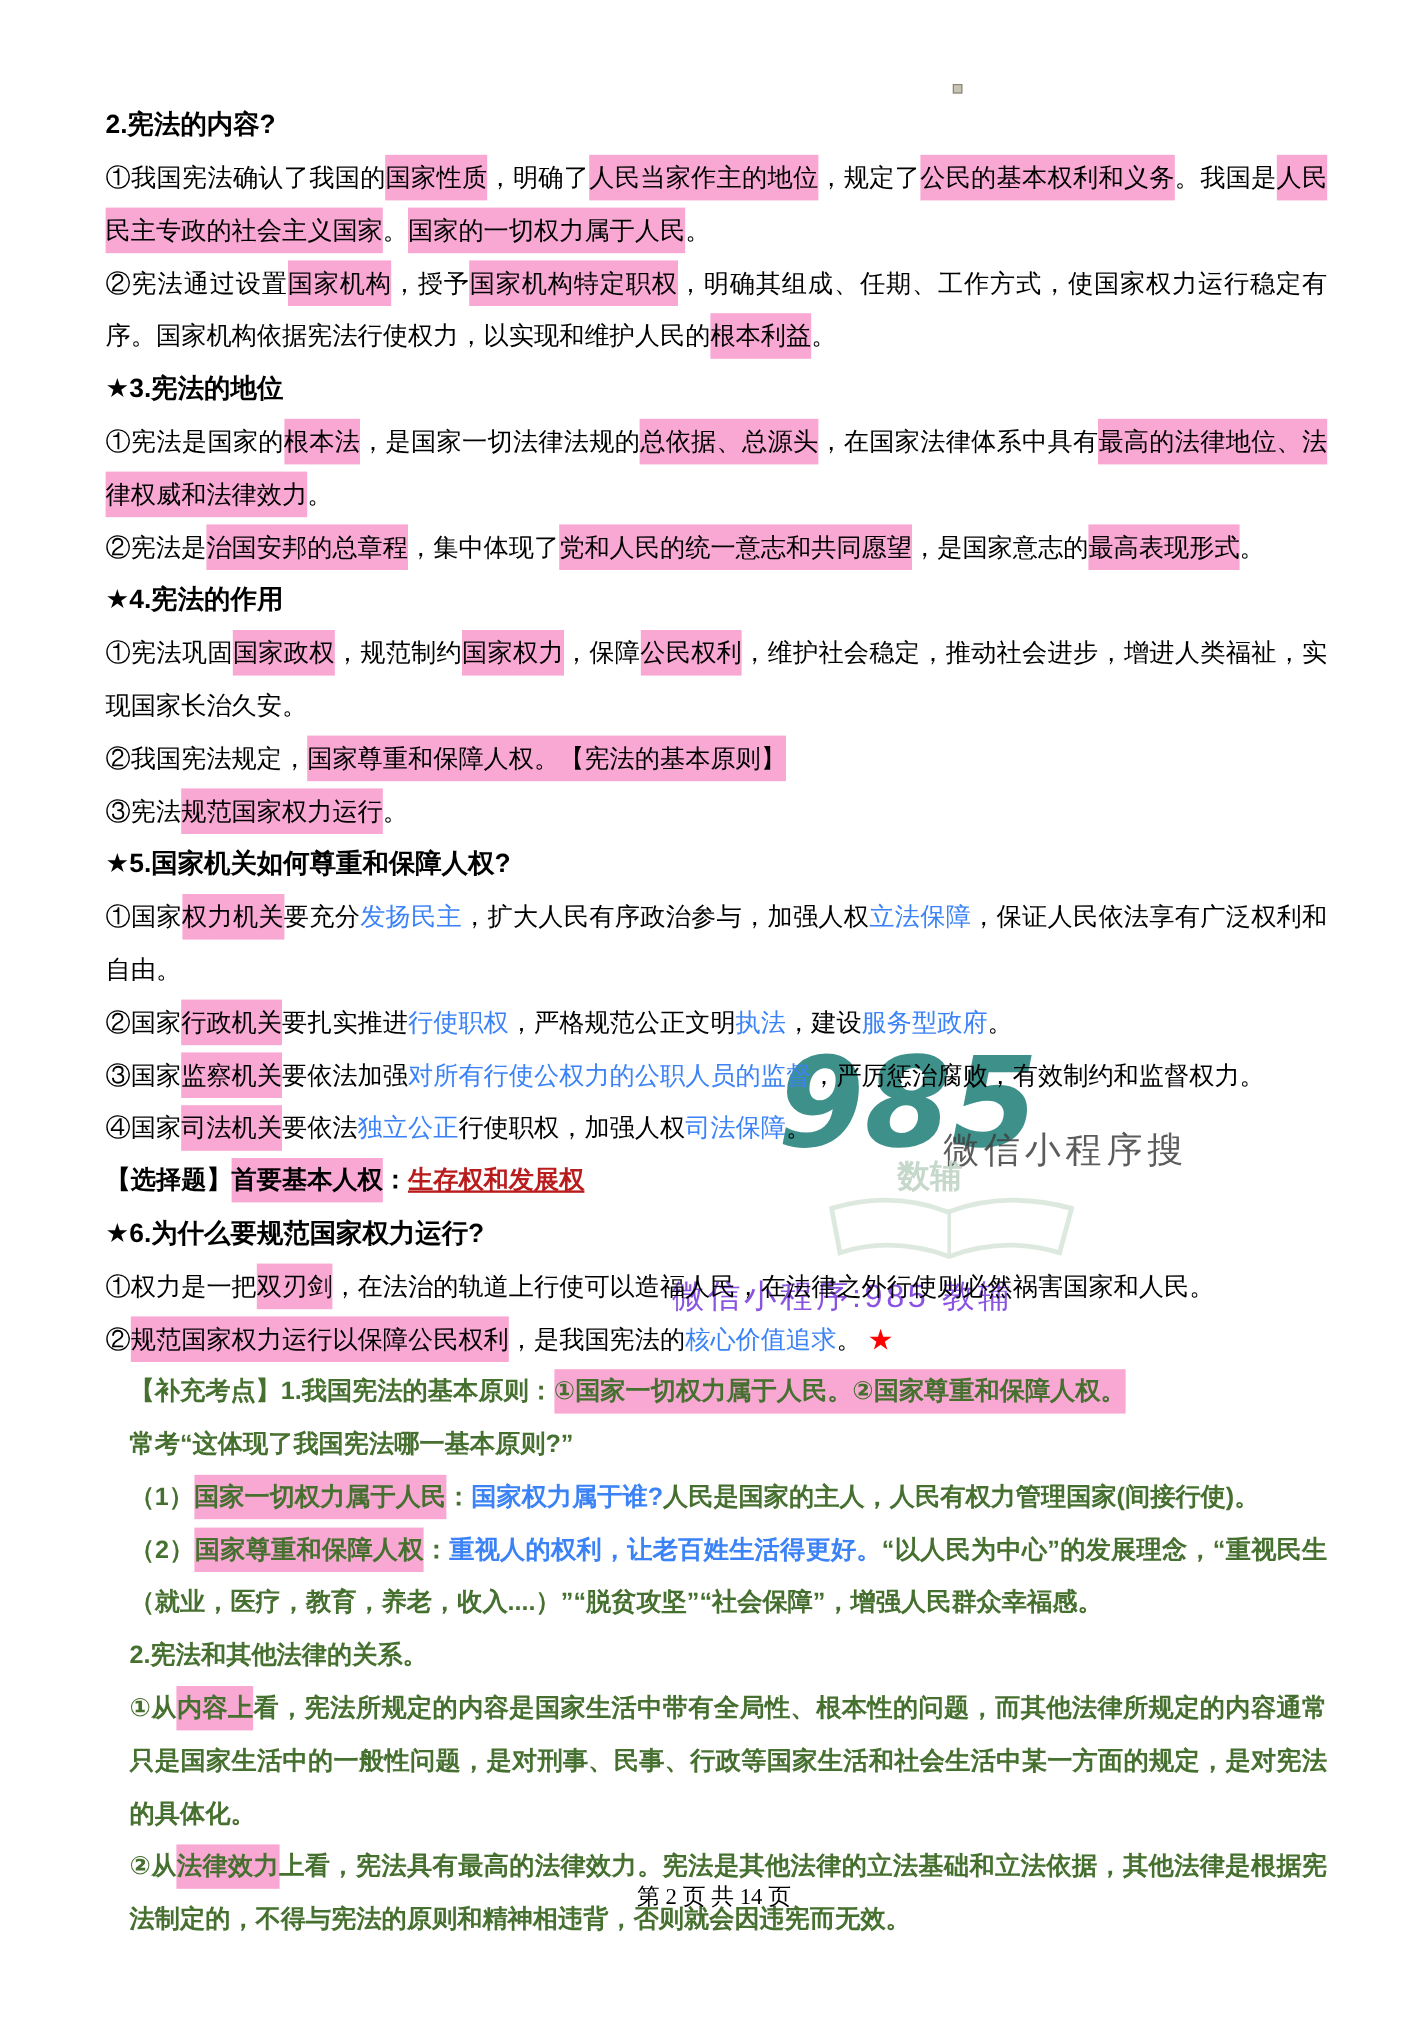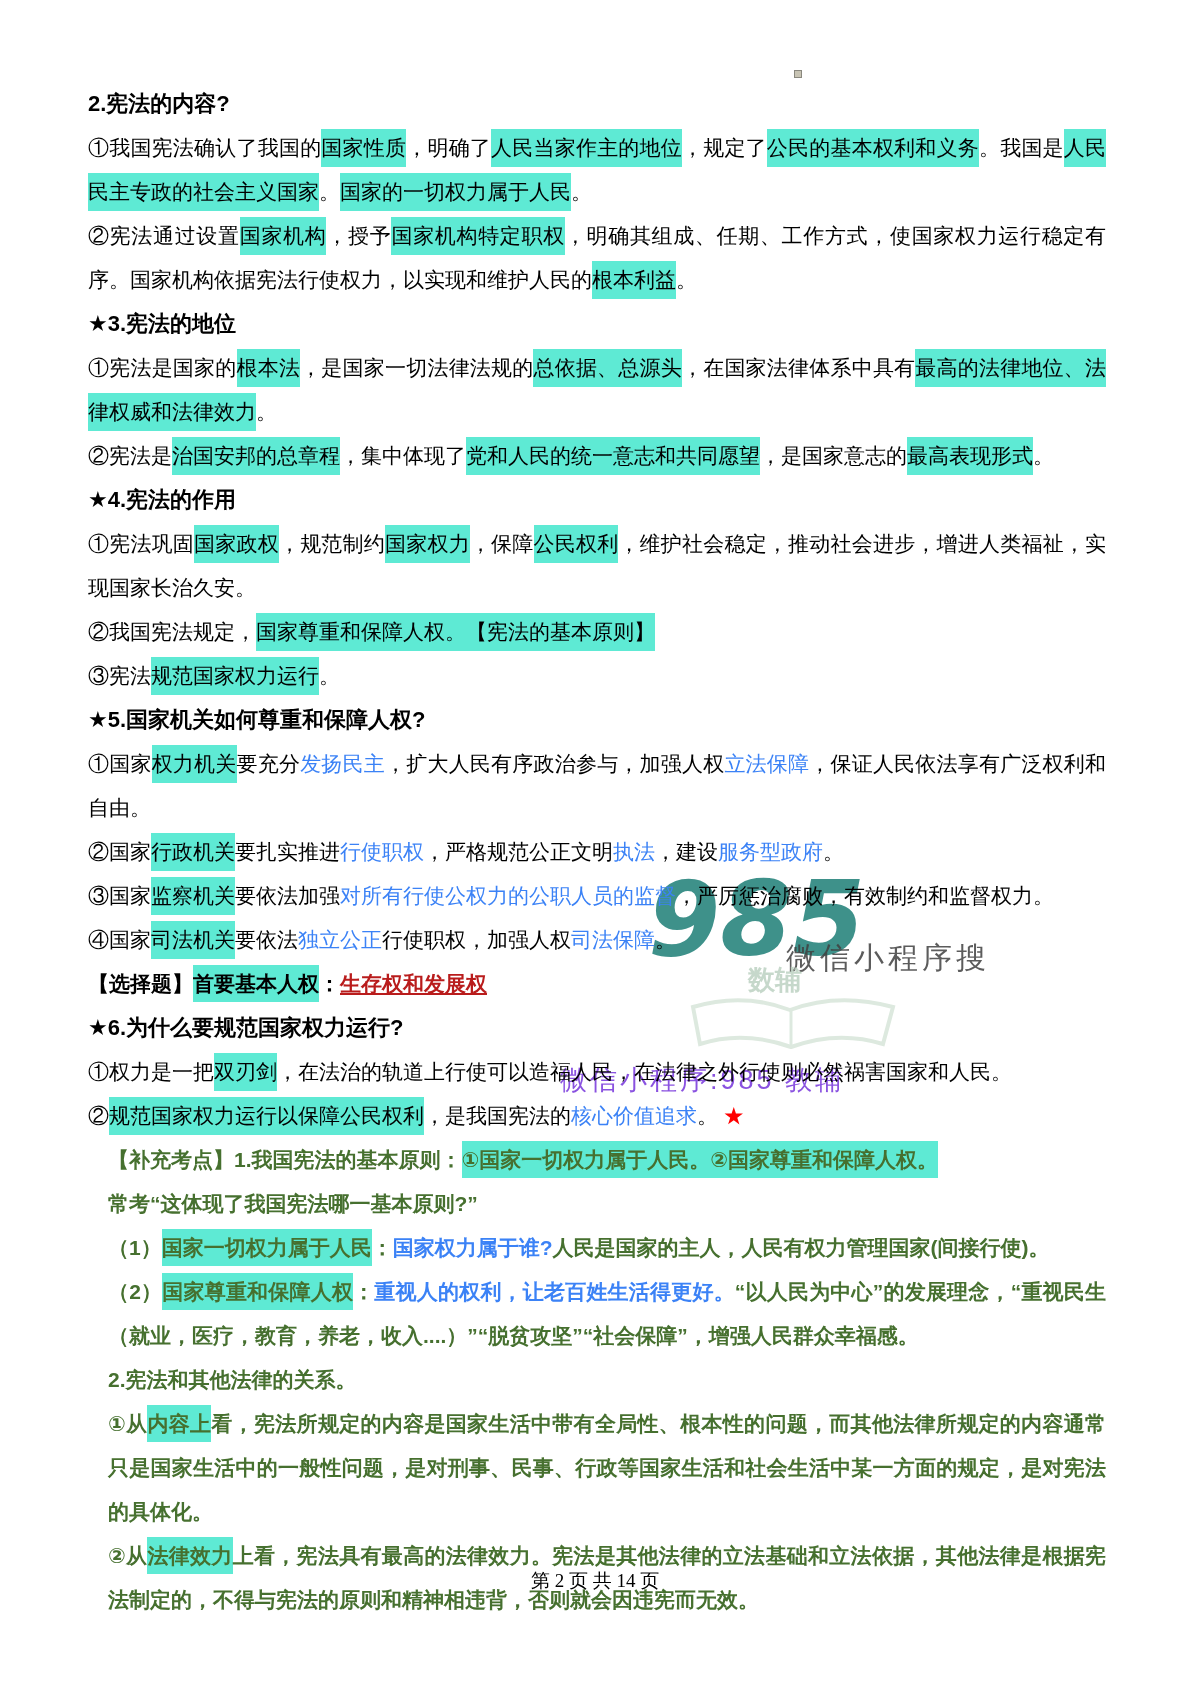--- a/index.html
+++ b/index.html
@@ -34,21 +34,21 @@
     font-family:"Liberation Sans","DejaVu Sans",sans-serif;
     font-weight:bold;
     font-size:21px;
   }
   .para.green{
     font-family:"Liberation Sans","DejaVu Sans",sans-serif;
     font-weight:bold;
     color:#46702f;
     margin-left:20px;
   }
-  .para span.hl{background:#5eead4;padding:7px 0;}
+  .para span.hl{background:#f9a8d4;padding:7px 0;}
   .para span.red{color:#3b82f6;}
   .para span.redu{
     color:#b91c1c;font-weight:bold;
     text-decoration:underline;
     font-family:"Liberation Sans","DejaVu Sans",sans-serif;
   }
   .para span.star{color:#ff0000;}
   .footer{
     position:absolute;
     left:0;right:0;top:1568px;

